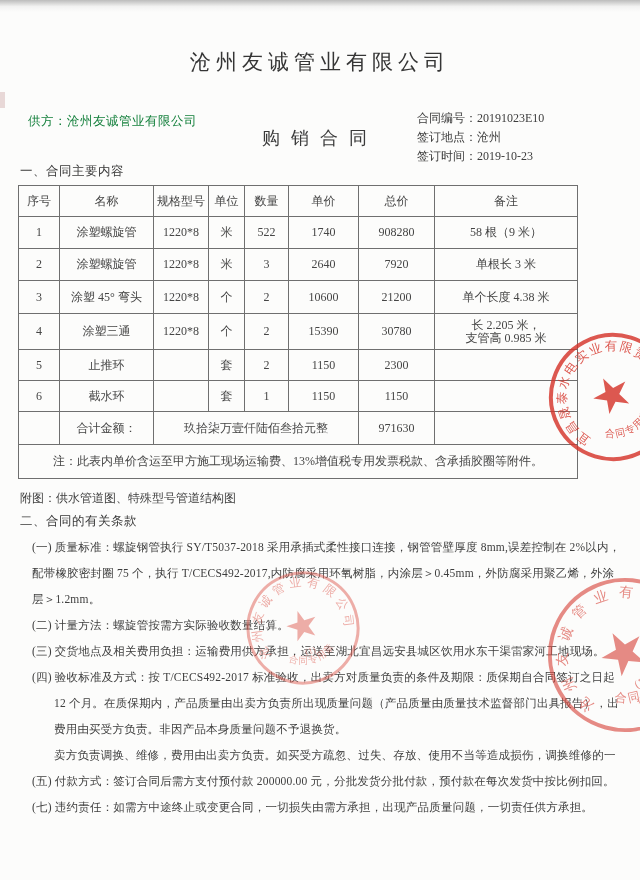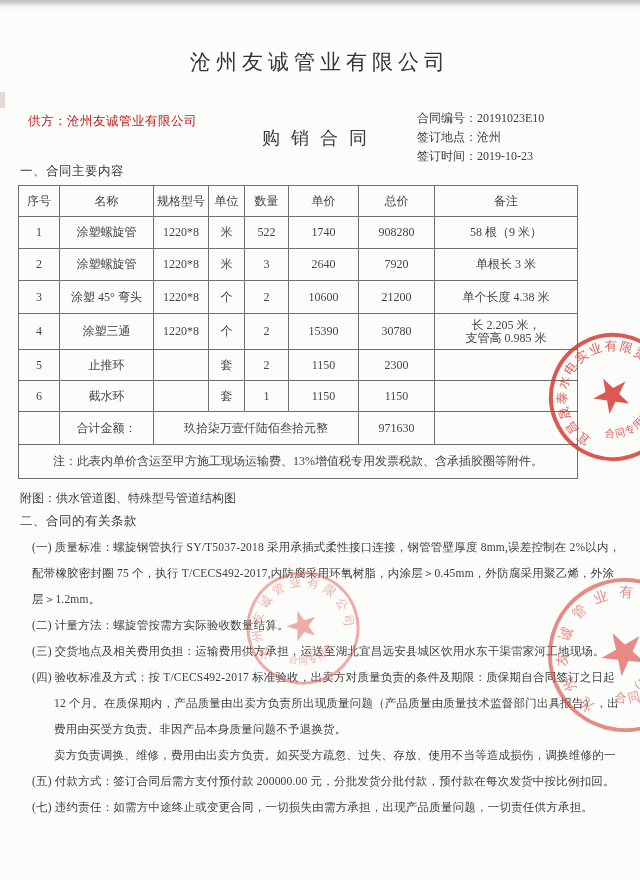--- a/index.html
+++ b/index.html
@@ -9,21 +9,21 @@
     font-family:"Liberation Serif","DejaVu Serif",serif;
     color:#3d3d3d;
   }
   .scan-top{position:absolute;top:0;left:0;width:100%;height:12px;
     background:linear-gradient(180deg,rgba(110,110,110,.45),rgba(190,190,190,.15) 55%,rgba(255,255,255,0));}
   .scan-artifact{position:absolute;left:0;top:92px;width:5px;height:16px;background:rgba(196,150,150,.35);}
   .company-title{position:absolute;top:48px;left:0;width:100%;text-align:center;
     font-size:21px;letter-spacing:5px;color:#353535;font-weight:500;}
   .doc-title{position:absolute;top:86px;left:0;width:100%;text-align:center;
     font-size:18px;letter-spacing:11px;color:#3a3a3a;font-weight:500;margin-top:40px;}
-  .party-line{position:absolute;left:28px;font-size:12.5px;color:#b91c1c;letter-spacing:.5px;white-space:nowrap;}
+  .party-line{position:absolute;left:28px;font-size:12.5px;color:#15803d;letter-spacing:.5px;white-space:nowrap;}
   .party-supplier{top:113px;}
   .party-buyer{top:147px;}
   .meta{position:absolute;left:417px;top:109px;font-size:12px;color:#3c3c3c;}
   .meta-row{line-height:19px;white-space:nowrap;}
   .sec-title{position:absolute;font-size:12.5px;color:#373737;font-weight:500;letter-spacing:.5px;white-space:nowrap;}
   .sec1{left:20px;top:163px;}
   .attachment{position:absolute;left:20px;top:490px;font-size:12px;color:#3e3e3e;white-space:nowrap;}
   .sec2{left:20px;top:513px;}
   table.main{position:absolute;left:18px;top:185px;width:559px;border-collapse:collapse;table-layout:fixed;}
   table.main th,table.main td{border:1px solid #6f6f6f;text-align:center;vertical-align:middle;

